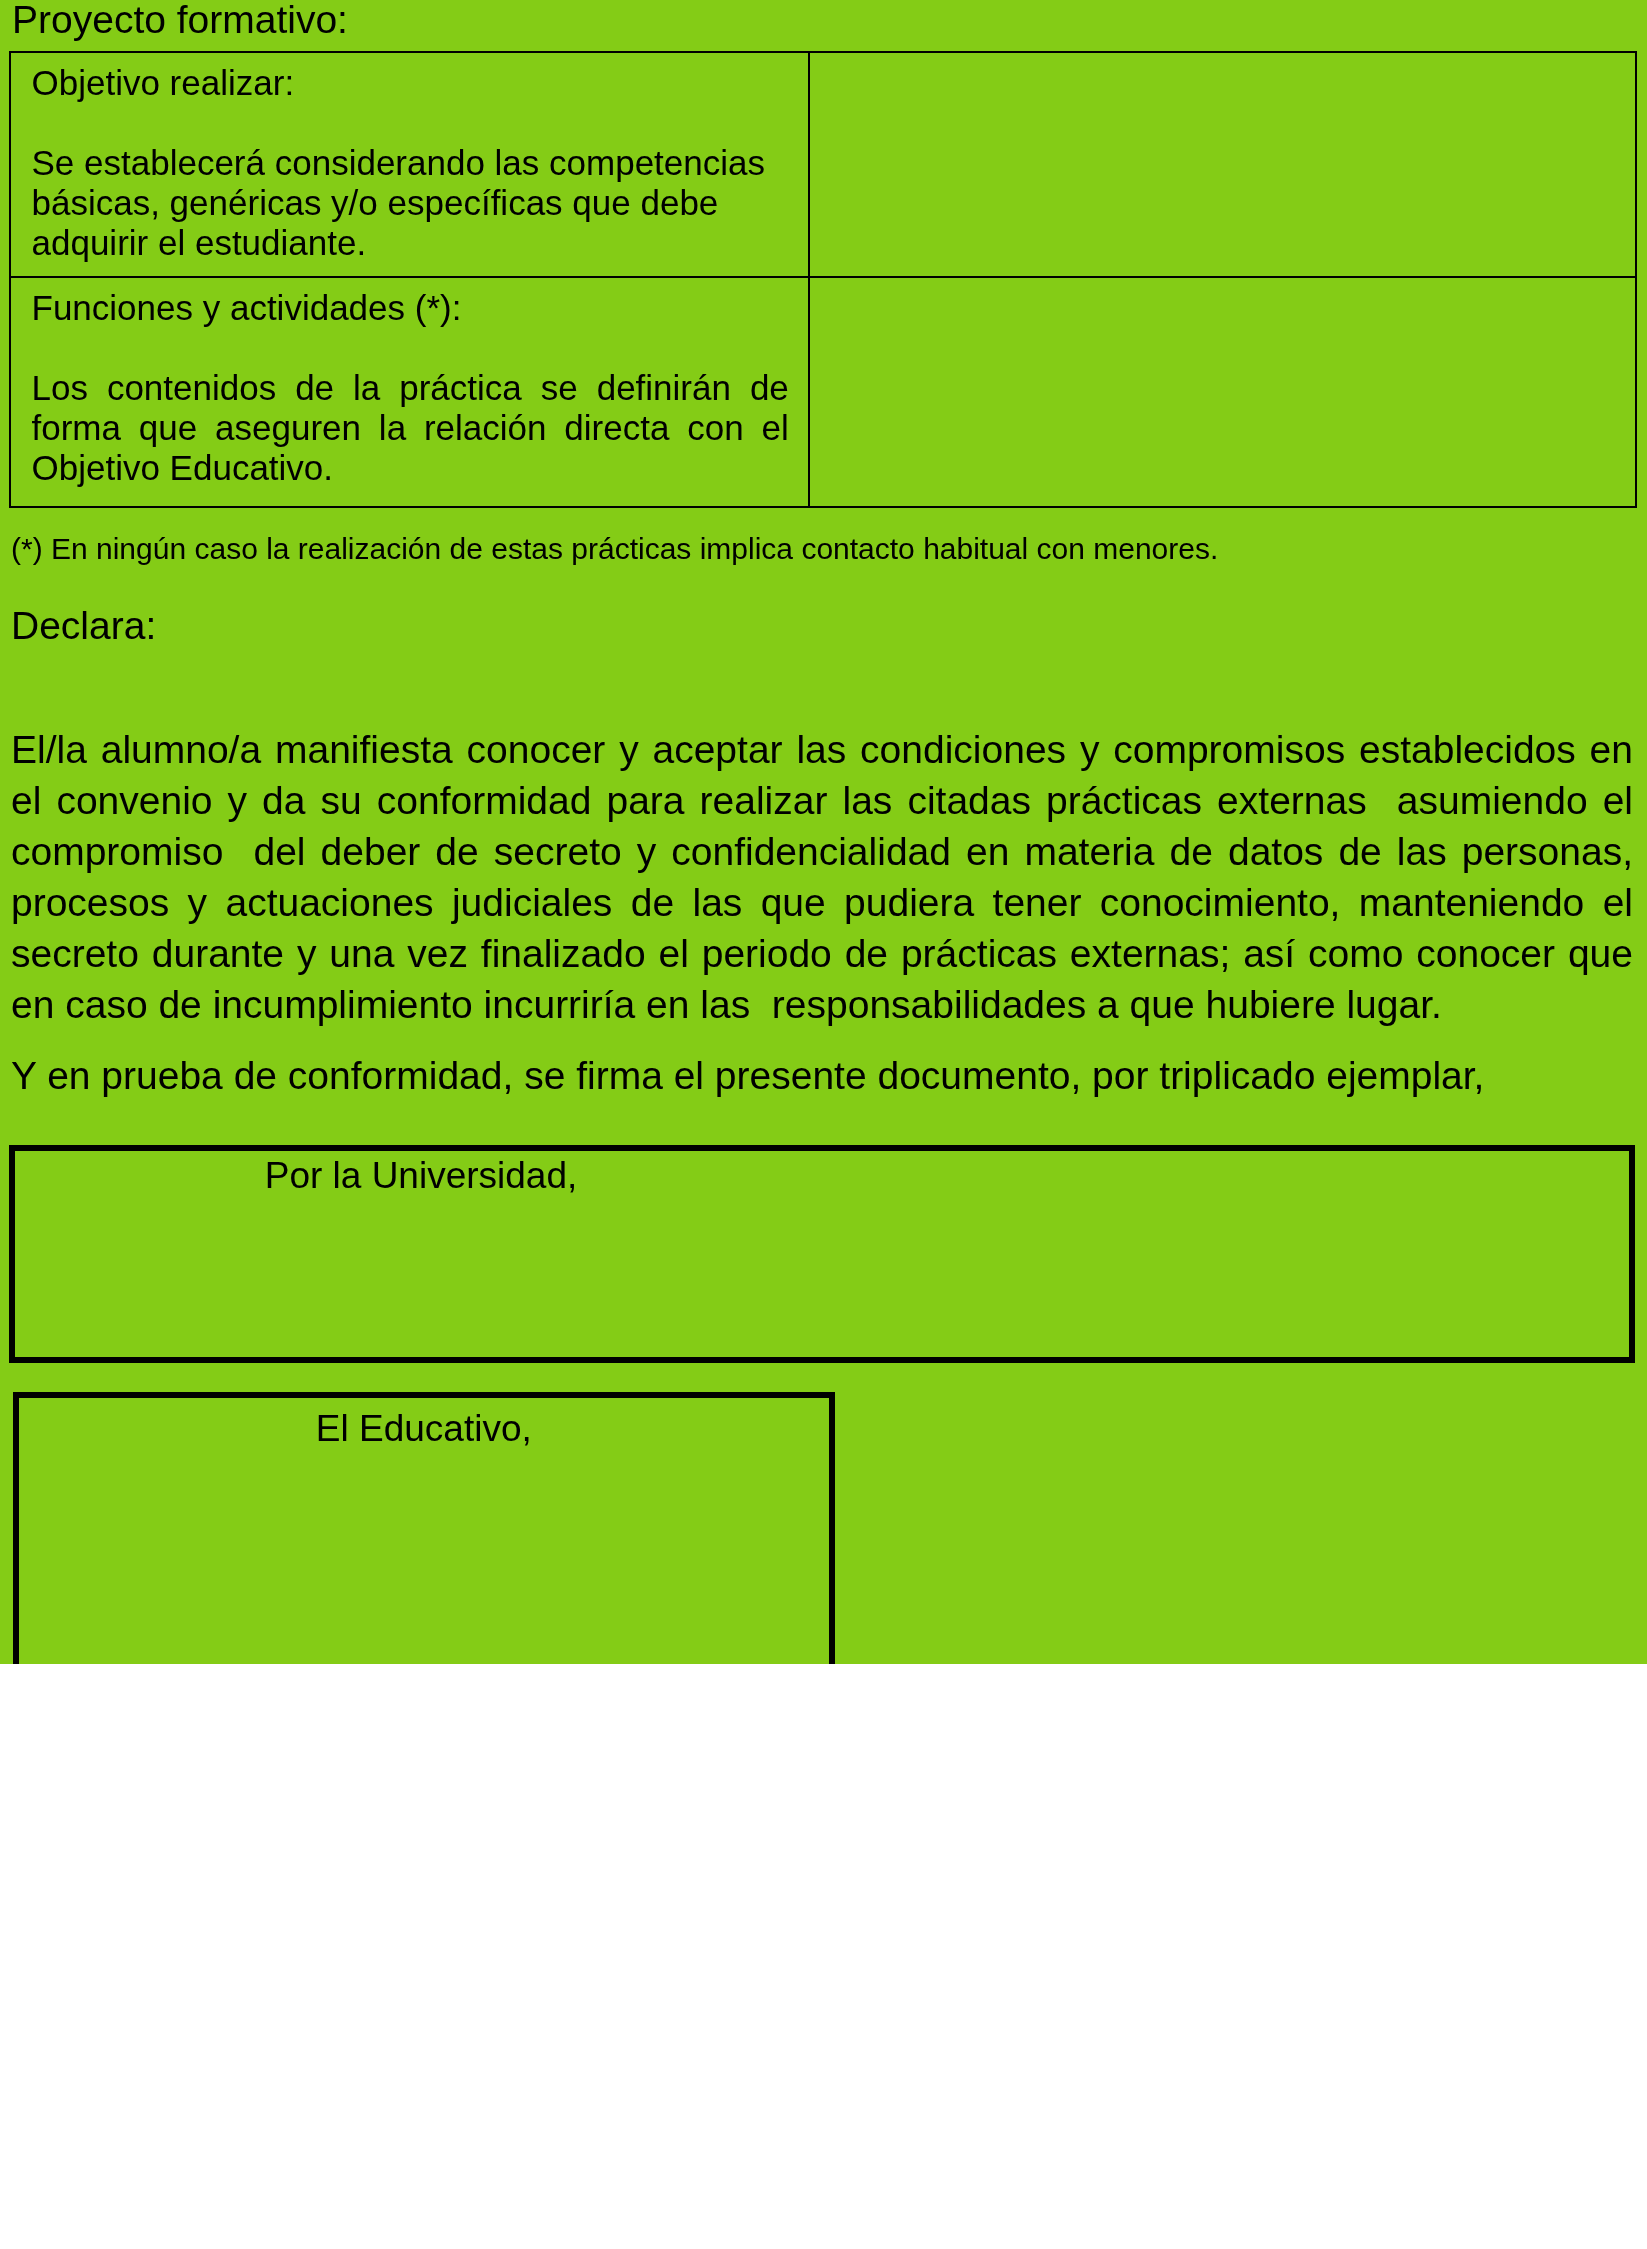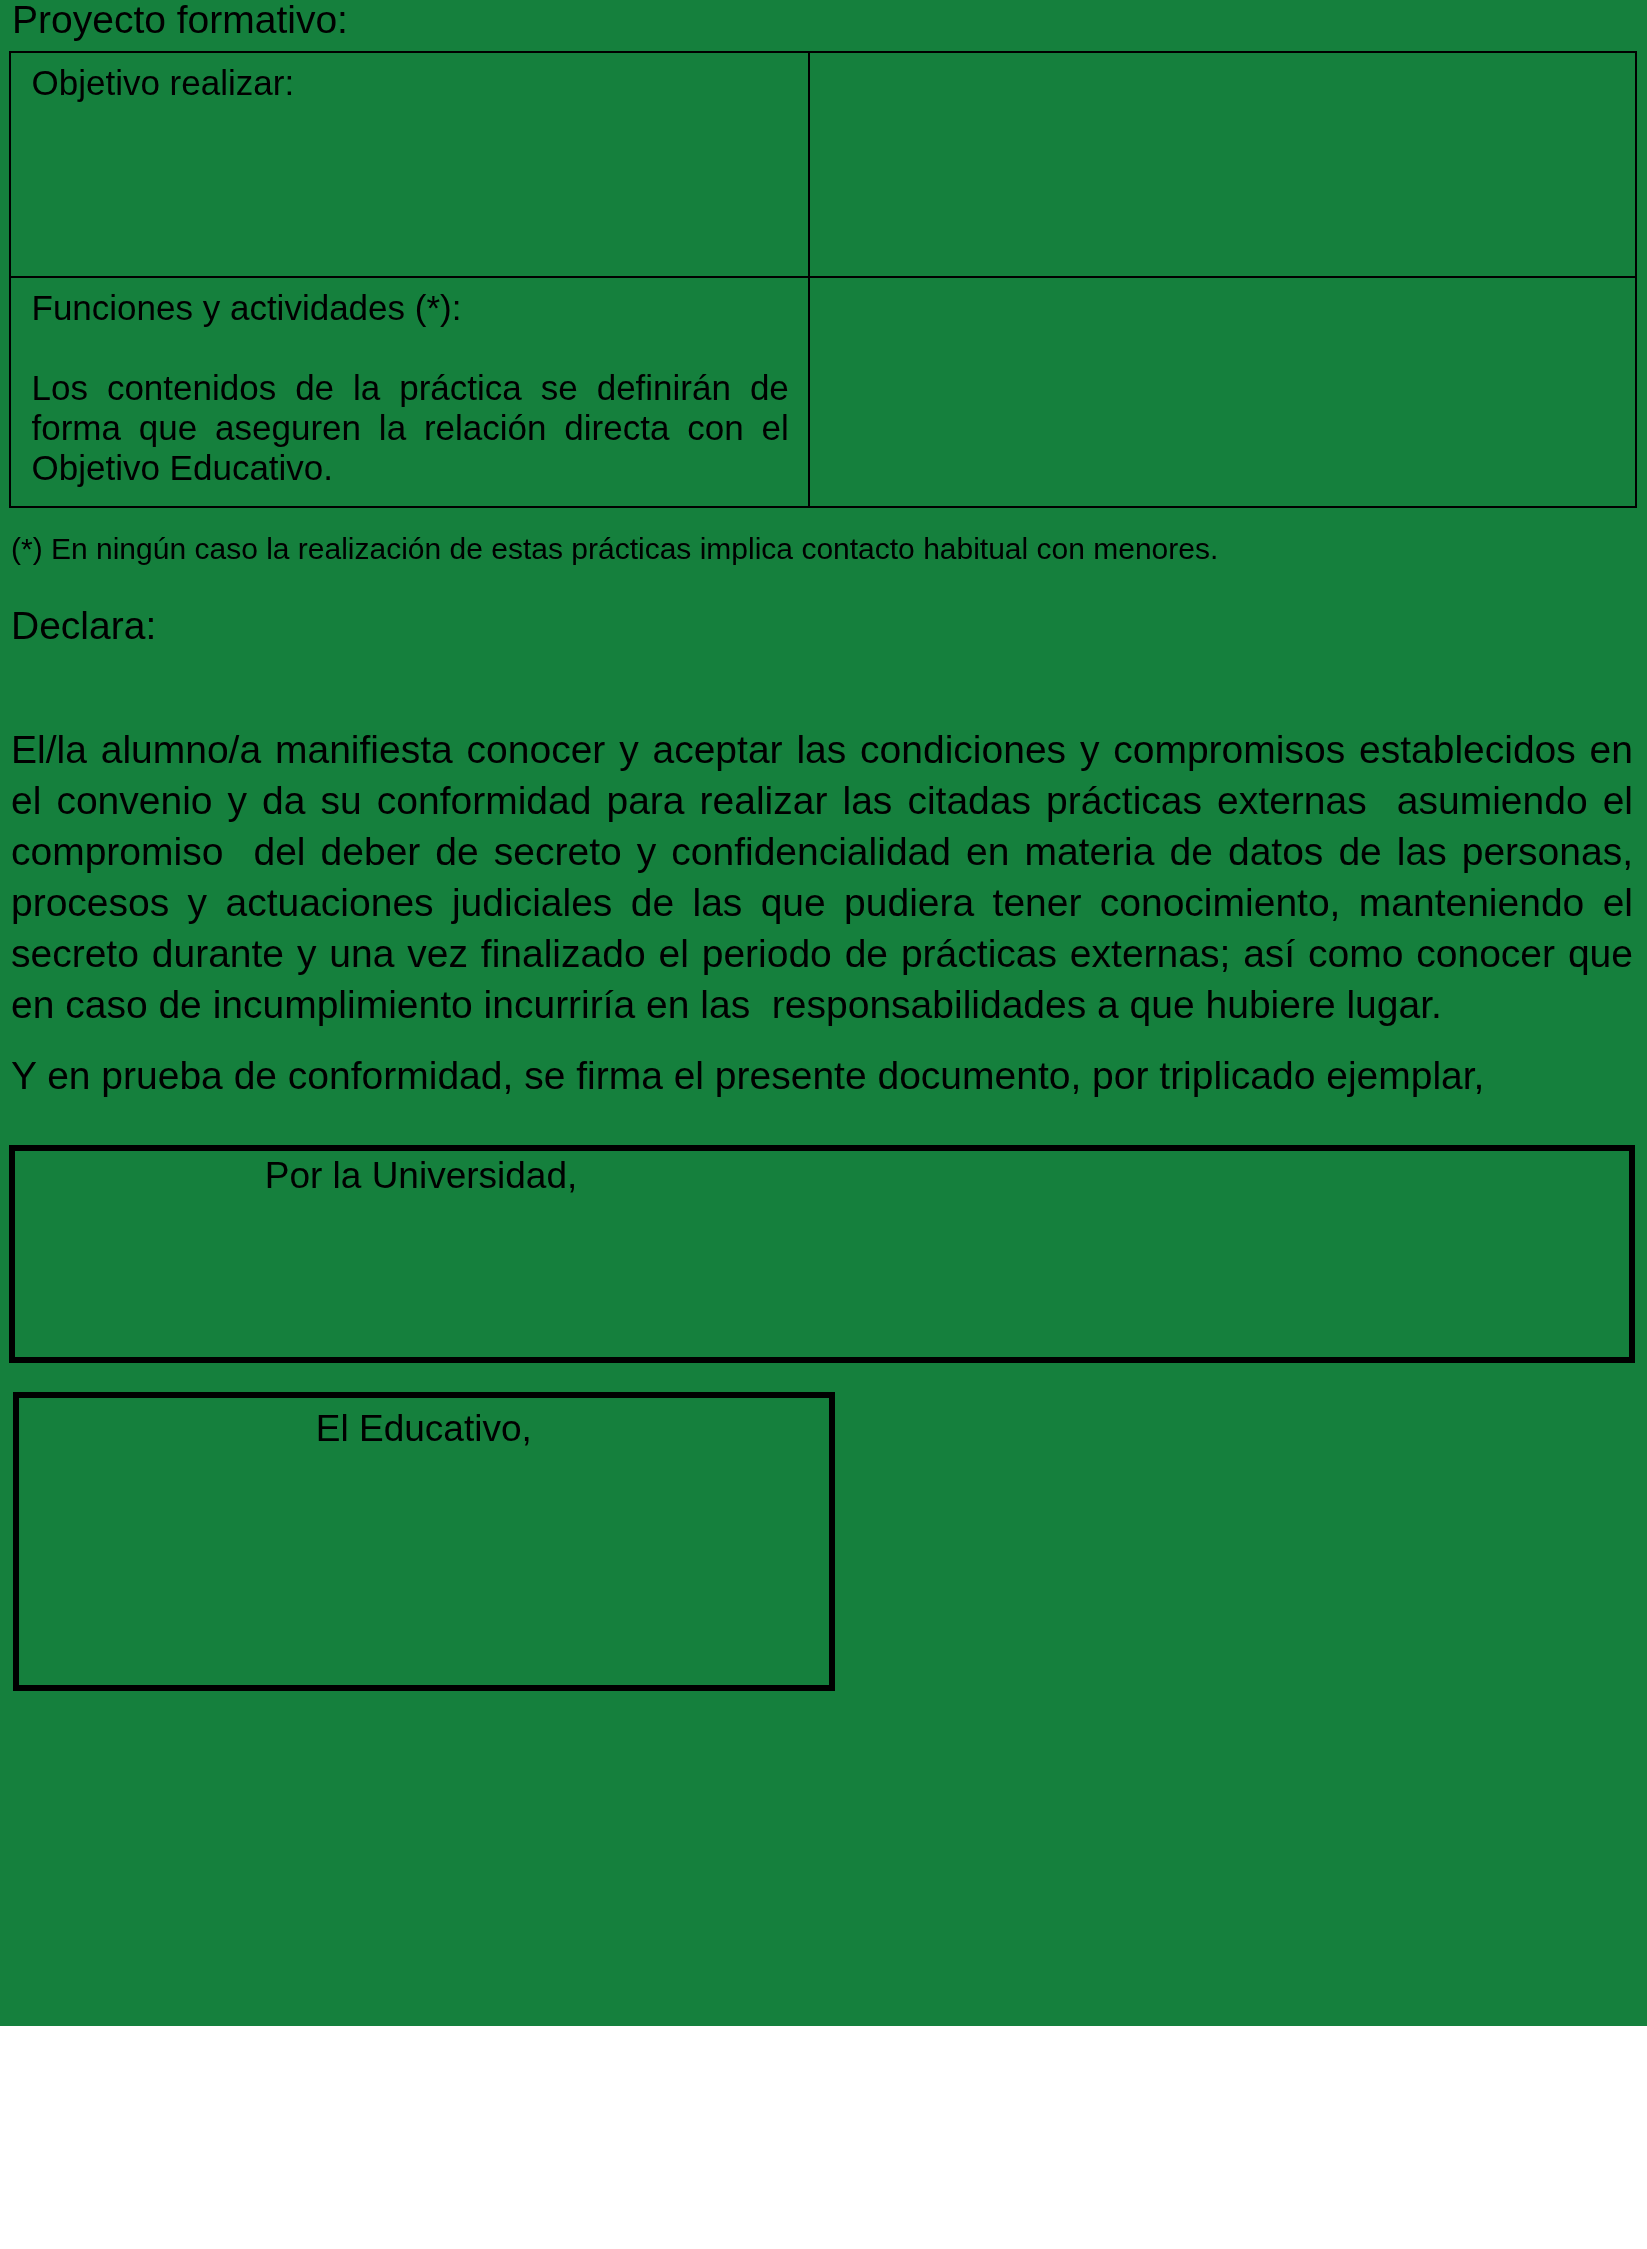--- a/index.html
+++ b/index.html
@@ -1,20 +1,20 @@
 <!DOCTYPE html>
 <html lang="es" style="font-size:13.6px"><head>
 <meta charset="utf-8">
 <style>
   html, body { margin: 0; padding: 0; background: #ffffff; }
   .page {
     position: relative;
     width: 1647px;
-    height: 2026px;
-    background: #15803d;
+    height: 1664px;
+    background: #84cc16;
     color: #000000;
     font-family: "Liberation Sans", "DejaVu Sans", sans-serif;
     overflow: hidden;
   }
 
   
   .title {
     position: absolute;
     left: 12px;
     top: -2.6px;
@@ -122,20 +122,21 @@
 </head>
 <body>
 
 <div class="page">
 
   <div class="title">Proyecto formativo:</div>
 
   <div class="ftable">
     <div class="fcell c1 r1 flabel-cell">
       <div>Objetivo realizar:</div>
+      <div class="fdesc">Se establecerá considerando las competencias básicas, genéricas y/o específicas que debe adquirir el estudiante.</div>
     </div>
     <div class="fcell r1"></div>
 
     <div class="fcell c1 flabel-cell">
       <div>Funciones y actividades (*):</div>
       <div class="fdesc just">Los contenidos de la práctica se definirán de forma que aseguren la relación directa con el Objetivo Educativo.</div>
     </div>
     <div class="fcell"></div>
   </div>
 

